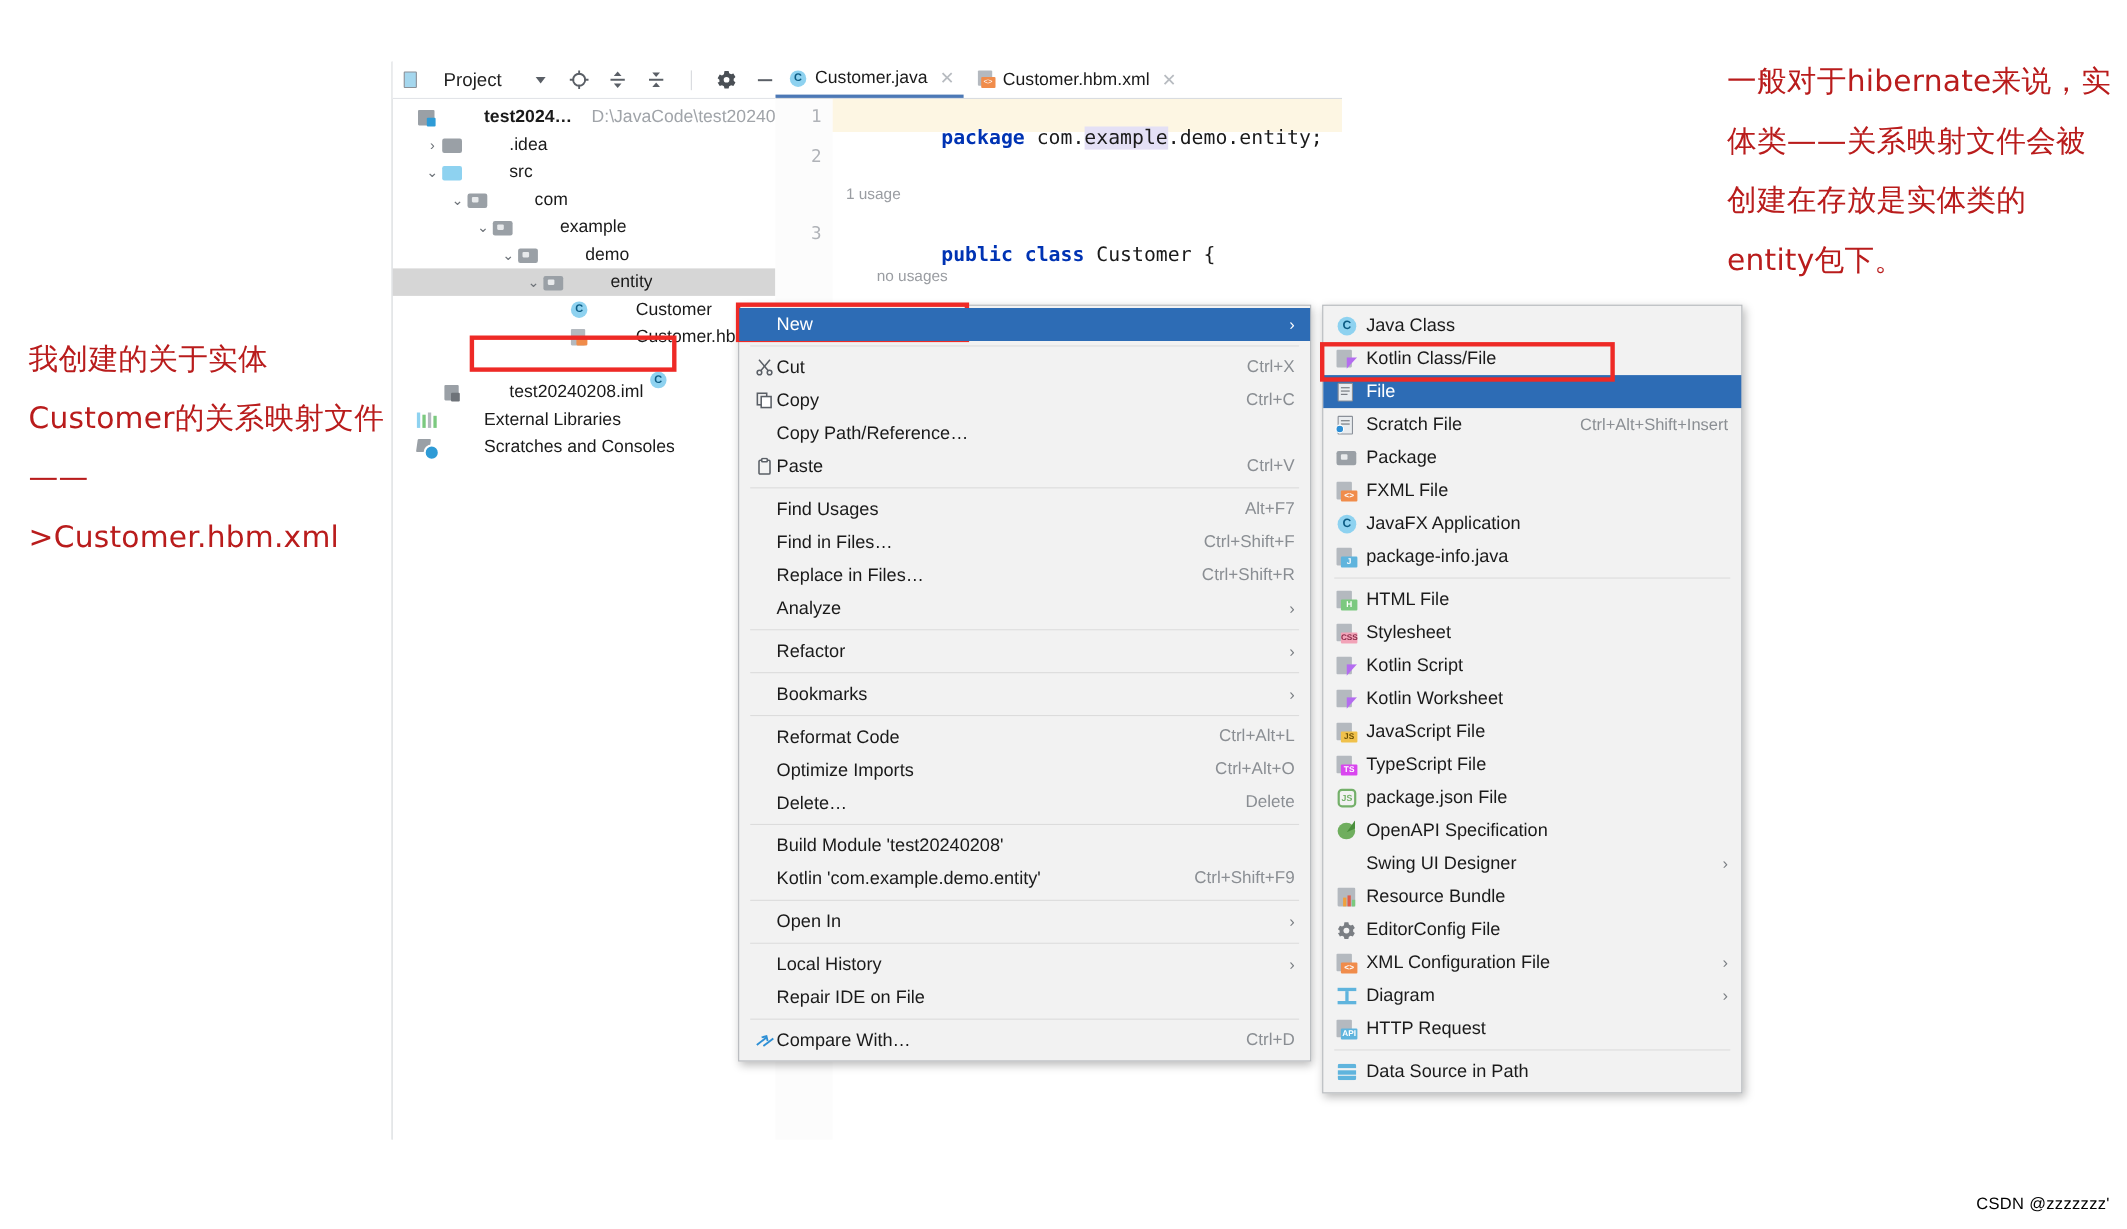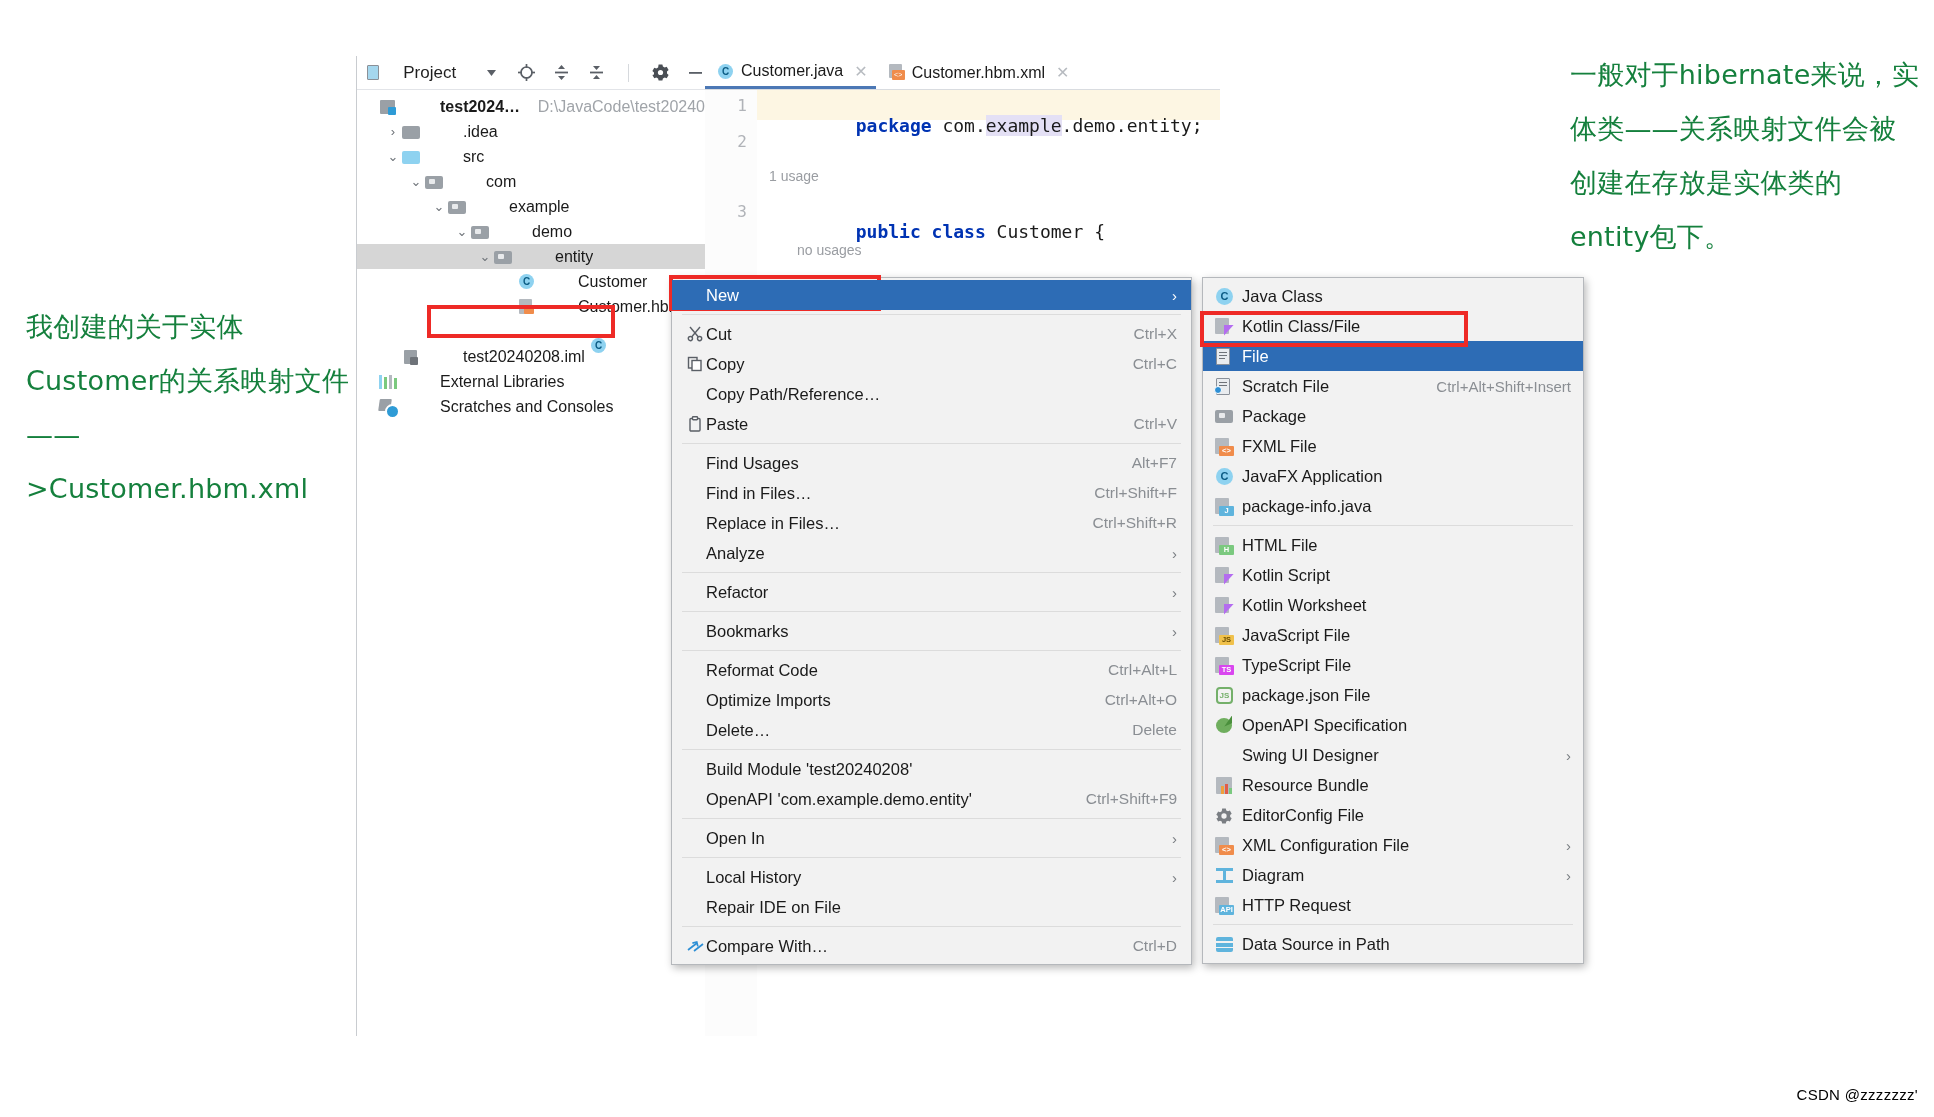--- a/index.html
+++ b/index.html
@@ -9,21 +9,21 @@
     background:#ffffff;
     font-family:"Liberation Sans","DejaVu Sans",sans-serif;
     position:relative;
     overflow:hidden;
     -webkit-font-smoothing:antialiased;
   }
 
   
   .annot {
     position:absolute;
-    color:#15803d;
+    color:#b91c1c;
     font-size:27px;
     line-height:54px;
     font-family:"DejaVu Sans","Liberation Sans",sans-serif;
     white-space:pre-wrap;
     letter-spacing:0.2px;
   }
   #annot-left  { left:26px;  top:300px; width:330px; }
   #annot-right { left:1570px; top:48px; width:350px; }
 
   .red-arrow { position:absolute; left:358px; top:322px; width:265px; height:40px; }
@@ -482,21 +482,21 @@
       <span class="mlabel">Delete…</span>
       <span class="mshort">Delete</span>
     </div>
     <div class="msep"></div>
     <div class="mi">
       <span class="mico"></span>
       <span class="mlabel">Build Module 'test20240208'</span>
     </div>
     <div class="mi">
       <span class="mico"></span>
-      <span class="mlabel">OpenAPI 'com.example.demo.entity'</span>
+      <span class="mlabel">Kotlin 'com.example.demo.entity'</span>
       <span class="mshort">Ctrl+Shift+F9</span>
     </div>
     <div class="msep"></div>
     <div class="mi">
       <span class="mico"></span>
       <span class="mlabel">Open In</span>
       <span class="marrow">›</span>
     </div>
     <div class="msep"></div>
     <div class="mi">
@@ -586,20 +586,27 @@
     <div class="msep"></div>
     <div class="si">
       <span class="sico">
         <span class="fi"></span>
         <span class="fi2" style="background:#7bc97f;color:#fff">H</span>
       </span>
       <span class="slabel">HTML File</span>
     </div>
     <div class="si">
       <span class="sico">
+        <span class="fi"></span>
+        <span class="fi2" style="background:#f2a3b8;color:#8c2d4a">CSS</span>
+      </span>
+      <span class="slabel">Stylesheet</span>
+    </div>
+    <div class="si">
+      <span class="sico">
         <span class="ktl"></span>
         <span class="ktl2"></span>
       </span>
       <span class="slabel">Kotlin Script</span>
     </div>
     <div class="si">
       <span class="sico">
         <span class="ktl"></span>
         <span class="ktl2"></span>
       </span>

